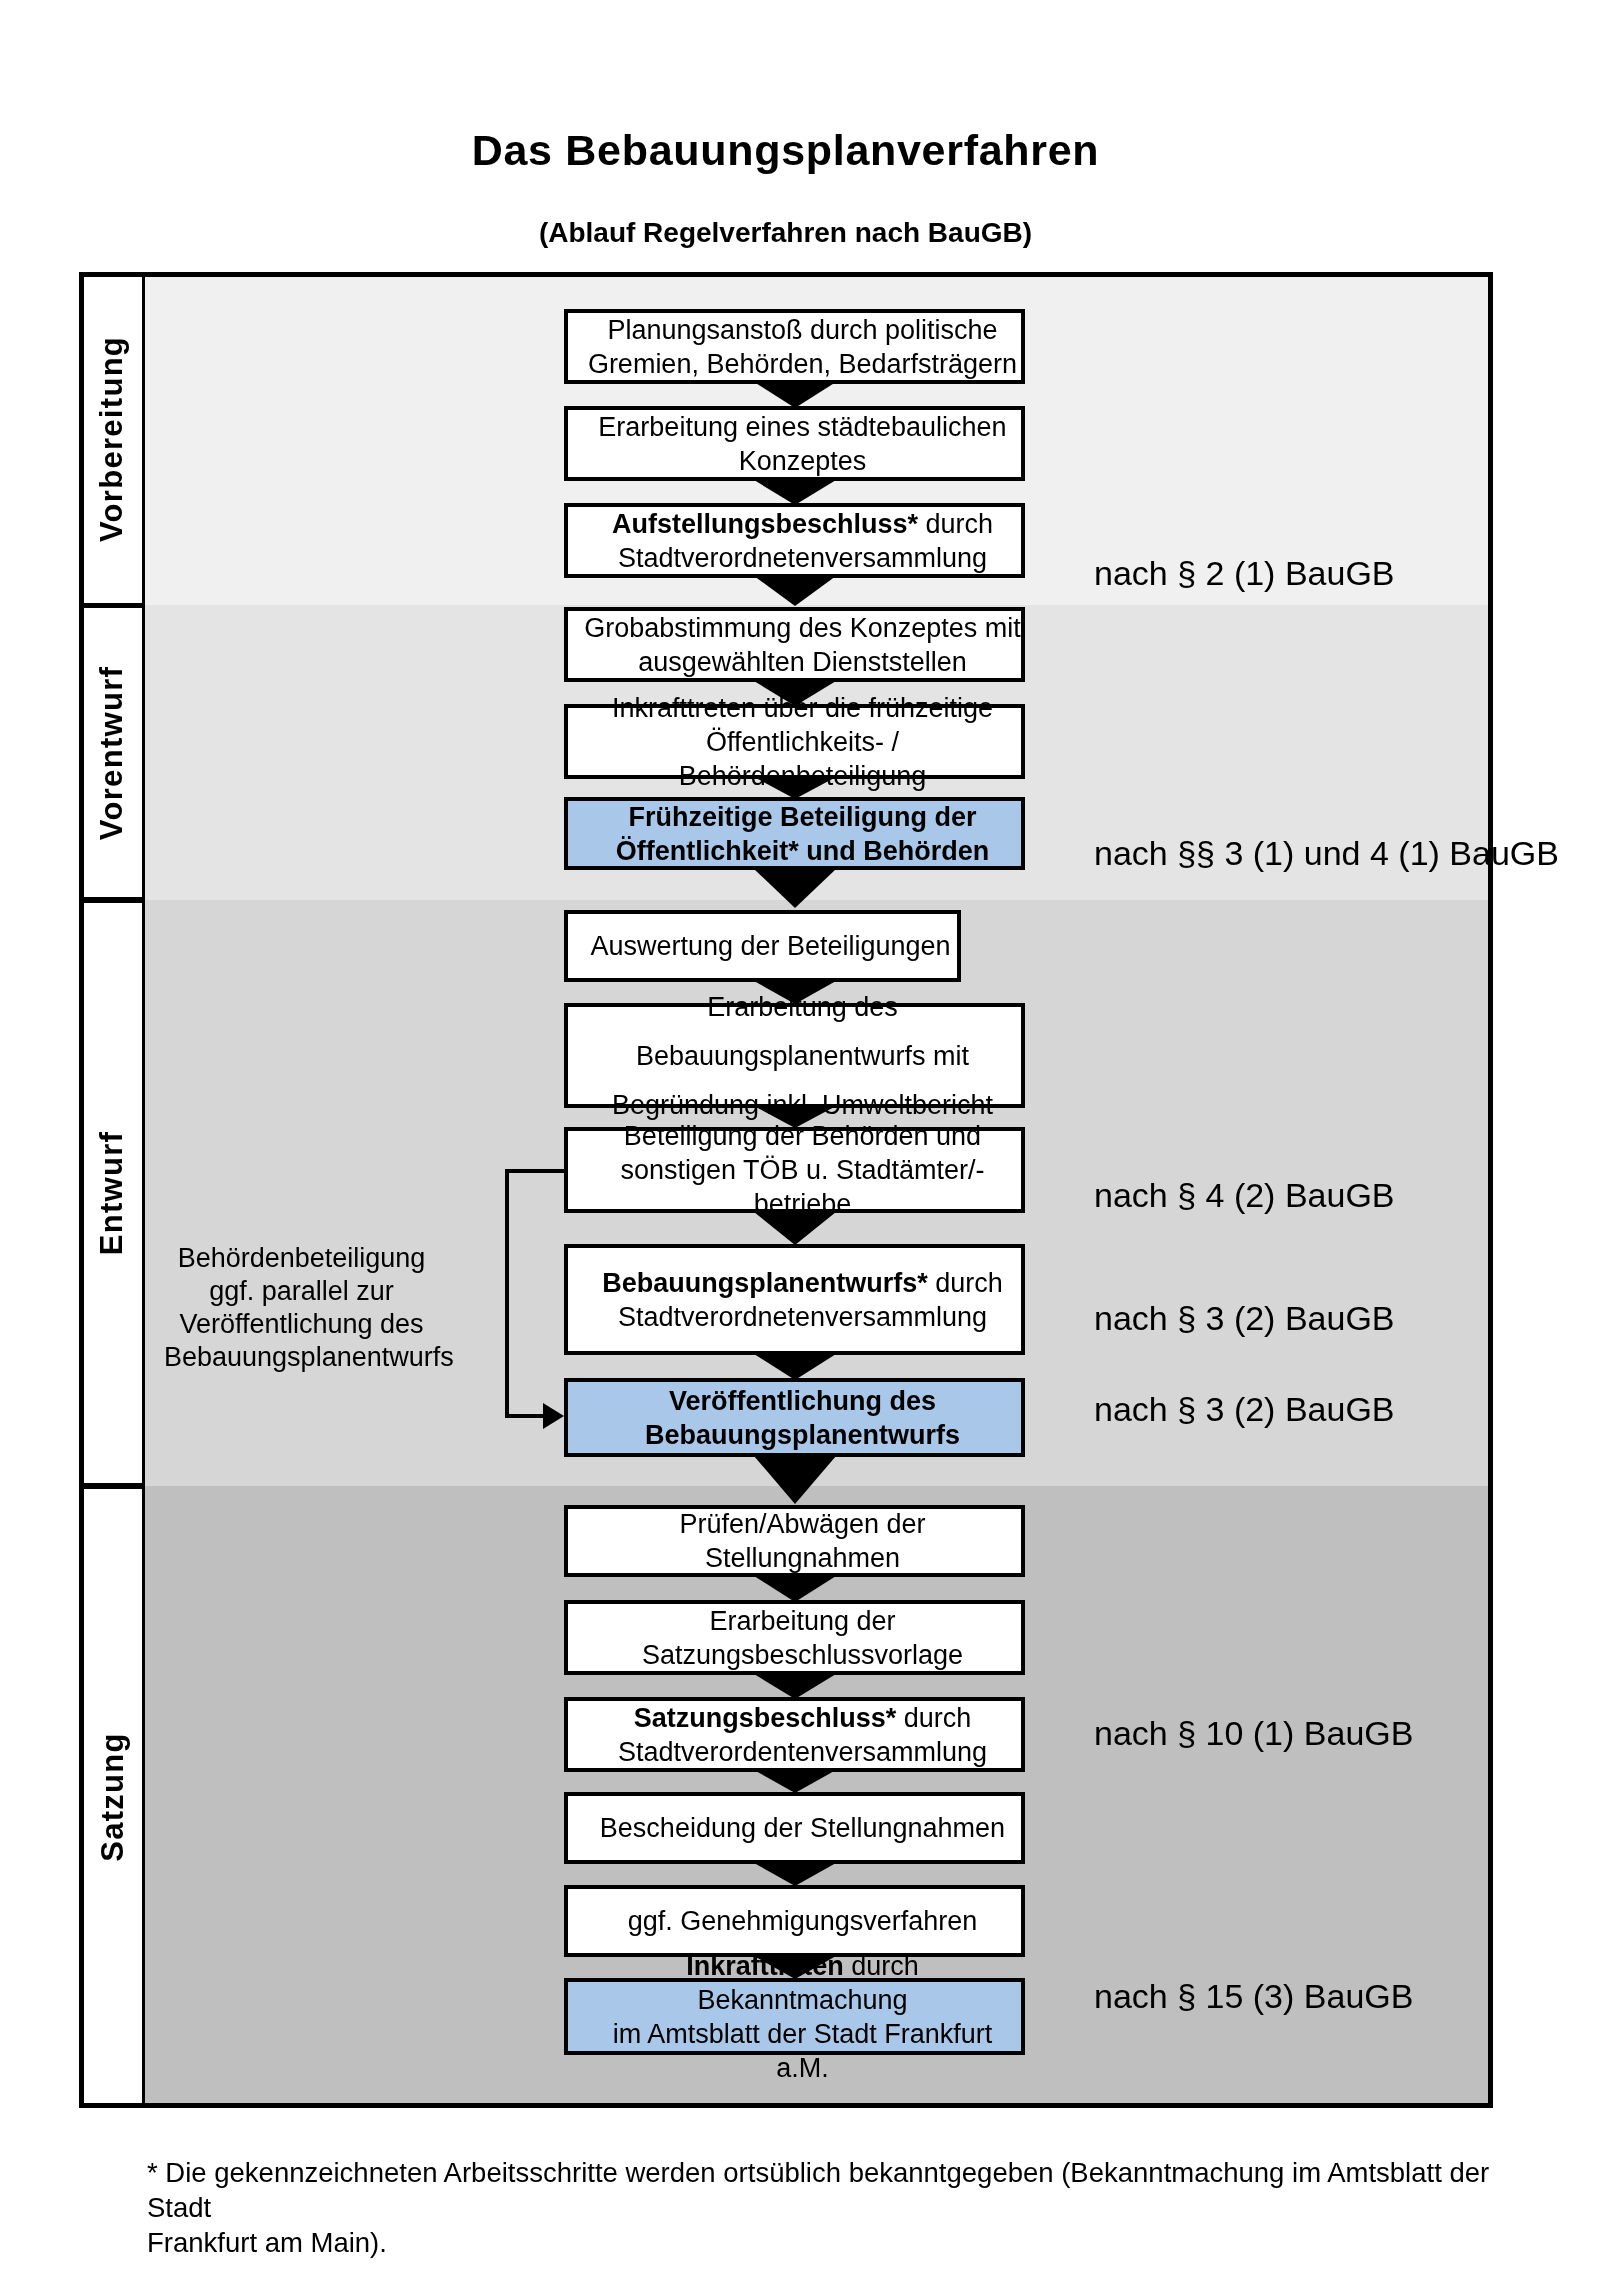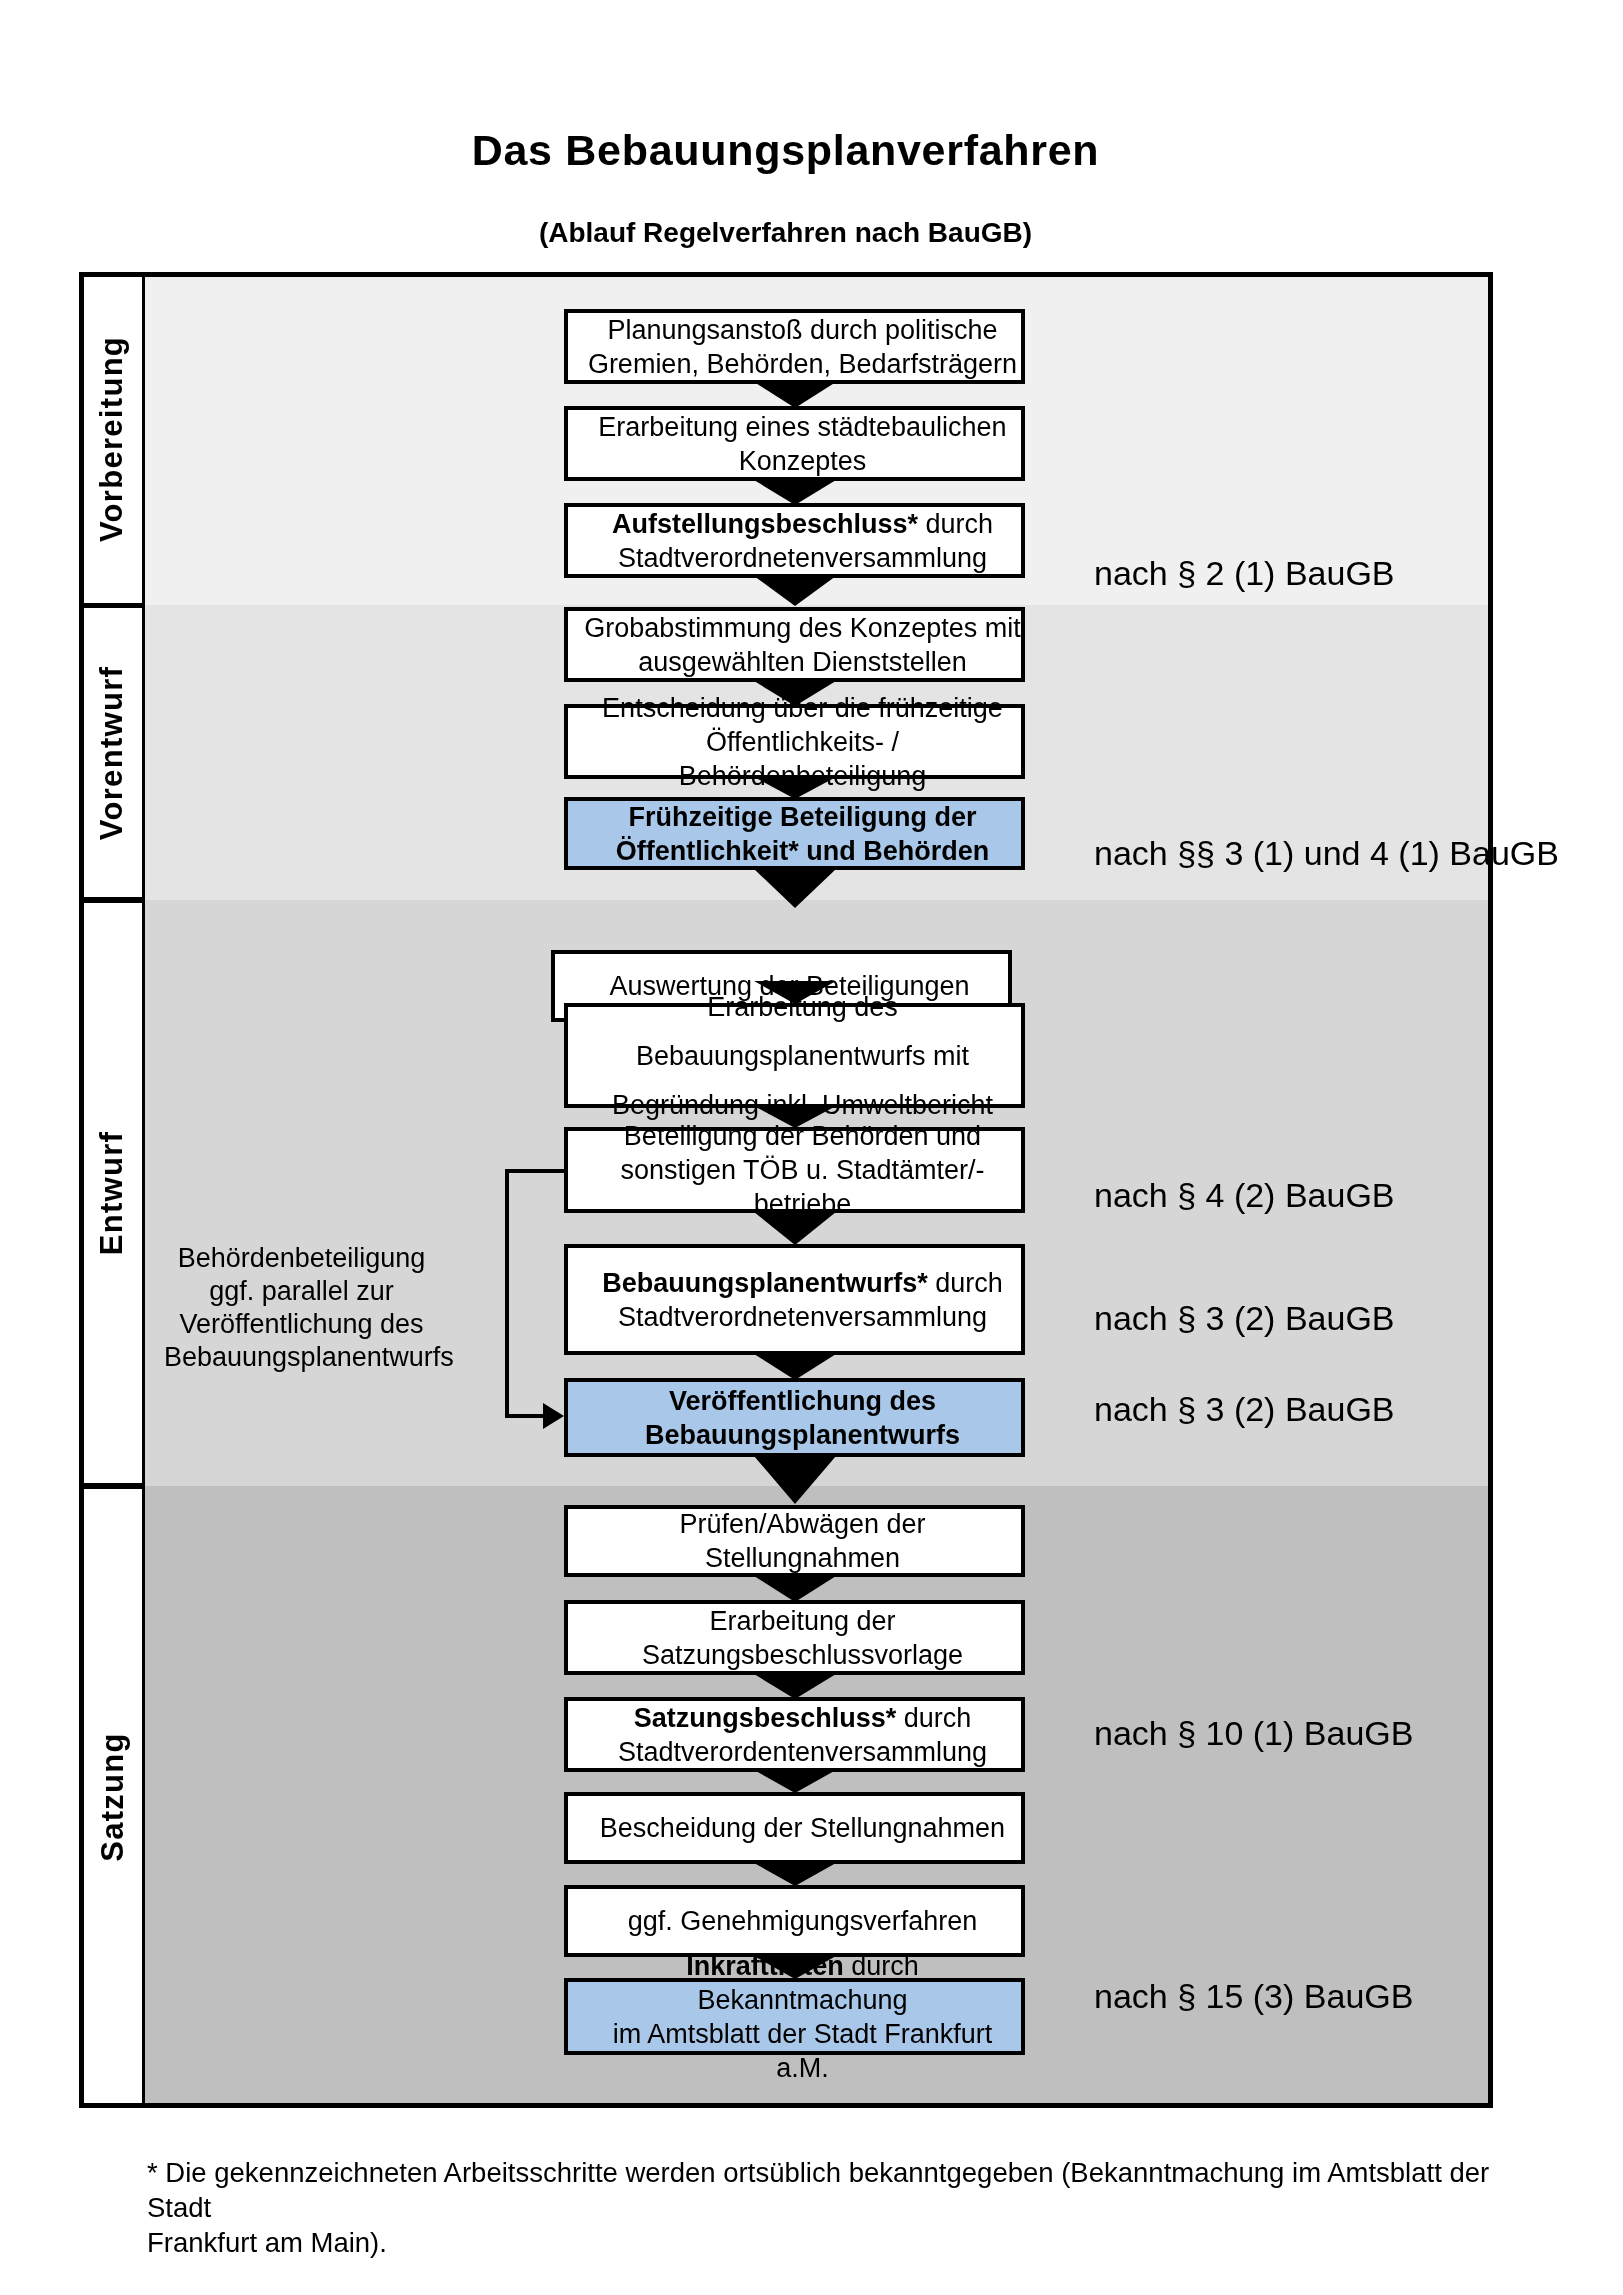--- a/index.html
+++ b/index.html
@@ -63,28 +63,28 @@
       </div>
       <div class="flow-box abs" style="top: 503px; height: 75px; left: 564px; width: 461px;">
         <div><span class="b">Aufstellungsbeschluss*</span><span> durch</span></div>
         <div><span>Stadtverordnetenversammlung</span></div>
       </div>
       <div class="flow-box abs" style="top: 607px; height: 75px; left: 564px; width: 461px;">
         <div><span>Grobabstimmung des Konzeptes mit</span></div>
         <div><span>ausgewählten Dienststellen</span></div>
       </div>
       <div class="flow-box abs" style="top: 704px; height: 75px; left: 564px; width: 461px;">
-        <div><span>Entscheidung über die frühzeitige</span></div>
+        <div><span>Inkrafttreten über die frühzeitige</span></div>
         <div><span>Öffentlichkeits- / Behördenbeteiligung</span></div>
       </div>
       <div class="flow-box hl abs" style="top: 797px; height: 73px; left: 564px; width: 461px;">
         <div><span class="b">Frühzeitige Beteiligung der</span></div>
         <div><span class="b">Öffentlichkeit* und Behörden</span></div>
       </div>
-      <div class="flow-box abs" style="top: 910px; height: 72px; left: 551px; width: 461px; margin-top: 40px;">
+      <div class="flow-box abs" style="top: 910px; height: 72px; left: 564px; width: 397px;">
         <div><span>Auswertung der Beteiligungen</span></div>
       </div>
       <div class="flow-box abs" style="top: 1003px; height: 105px; left: 564px; width: 461px; gap: 15px;">
         <div><span>Erarbeitung des</span></div>
         <div><span>Bebauungsplanentwurfs mit</span></div>
         <div><span>Begründung inkl. Umweltbericht</span></div>
       </div>
       <div class="flow-box abs" style="top: 1127px; height: 86px; left: 564px; width: 461px;">
         <div><span>Beteiligung der Behörden und</span></div>
         <div><span>sonstigen TÖB u. Stadtämter/-betriebe</span></div>

